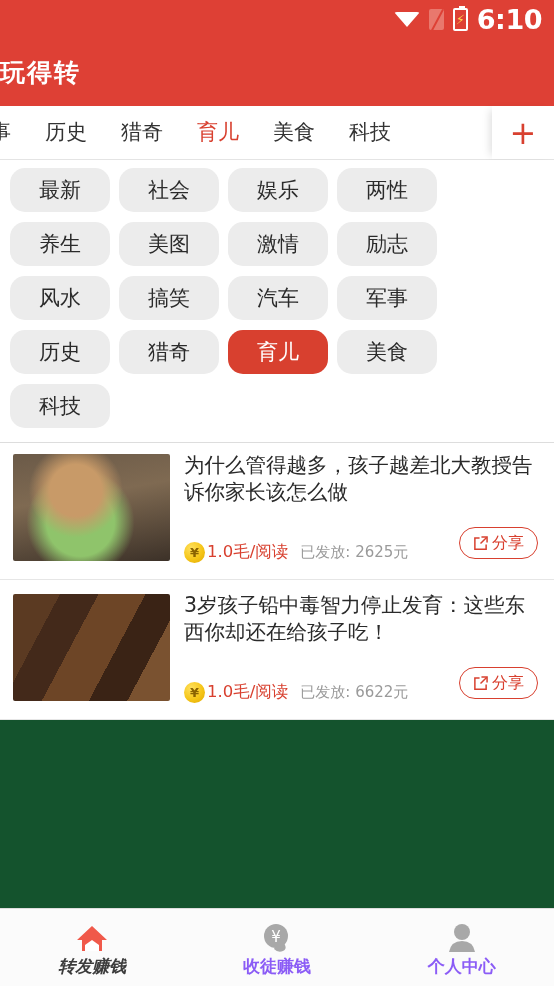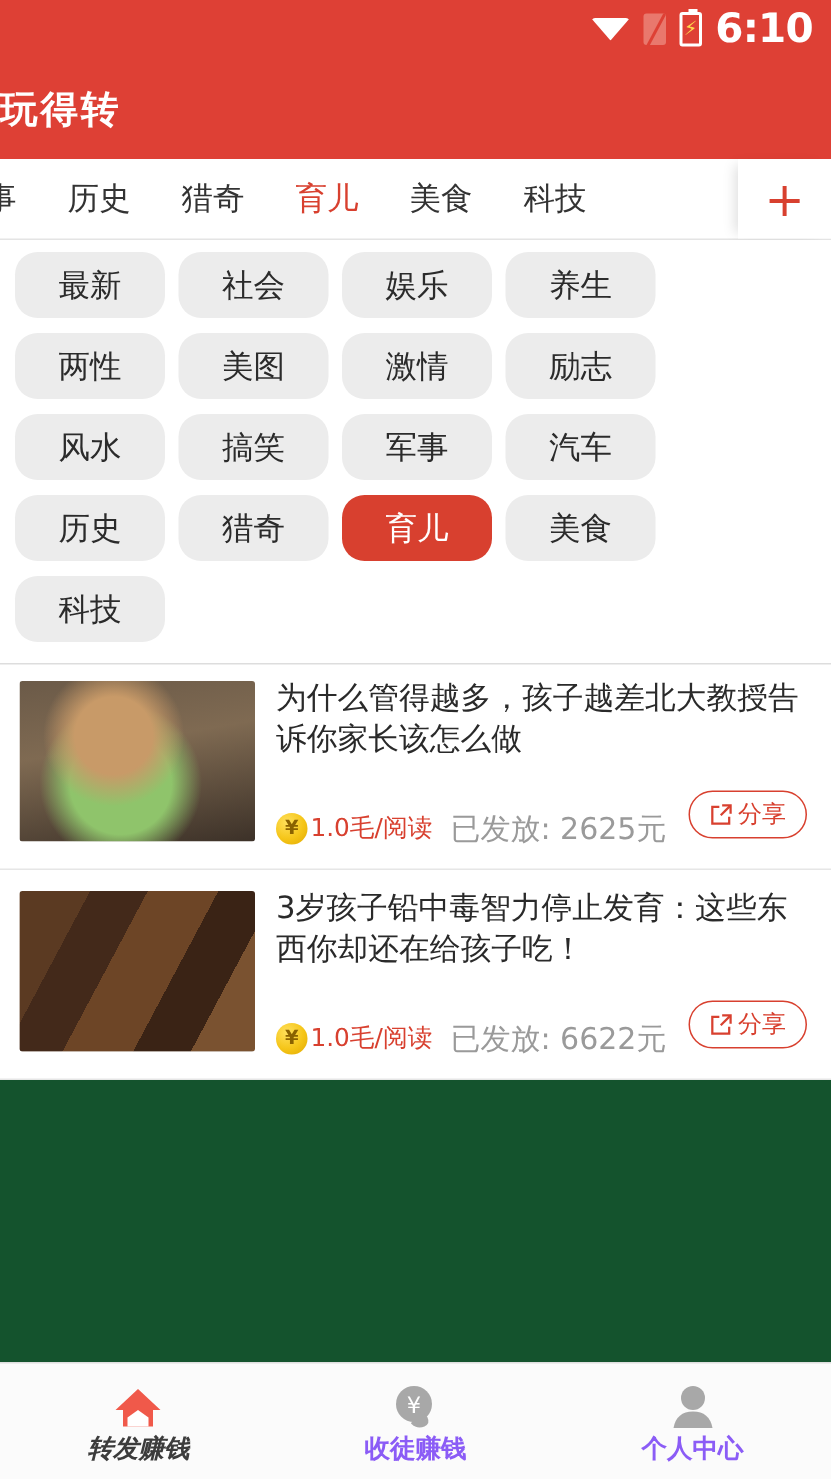--- a/index.html
+++ b/index.html
@@ -117,21 +117,21 @@
   }
   .art-meta { display: flex; align-items: center; height: 30px; }
   .coin {
     width: 21px; height: 21px; border-radius: 50%;
     background: radial-gradient(circle at 35% 30%, #ffe05c 0%, #f5c518 55%, #e0a800 100%);
     color: #8a6200; font-size: 13px; font-weight: bold;
     display: flex; align-items: center; justify-content: center;
     flex: 0 0 auto; margin-right: 2px;
   }
   .rate { font-size: 16.5px; color: #d8402f; margin-right: 12px; }
-  .issued { font-size: 20px; color: #9a9a9a; }
+  .issued { font-size: 15px; color: #9a9a9a; }
   .share-btn {
     position: absolute; right: 16px; bottom: 20px;
     height: 32px; padding: 0 13px; border: 1.5px solid #d8402f;
     border-radius: 16px; display: flex; align-items: center; gap: 4px;
     background: #ffffff;
   }
   .share-ico { width: 15px; height: 15px; position: relative; flex: 0 0 auto; }
   .share-ico svg { display: block; }
   .share-txt { font-size: 16px; color: #d8402f; line-height: 1; }
 
@@ -302,29 +302,29 @@
           </div>
         </div>
       </div>
   </div>
 
   <div class="catpanel">
     <div class="catgrid" id="cat-grid">
         <div class="chip">最新</div>
         <div class="chip">社会</div>
         <div class="chip">娱乐</div>
+        <div class="chip">两性</div>
         <div class="chip">养生</div>
-        <div class="chip">两性</div>
         <div class="chip">美图</div>
         <div class="chip">激情</div>
         <div class="chip">励志</div>
         <div class="chip">风水</div>
         <div class="chip">搞笑</div>
+        <div class="chip">汽车</div>
         <div class="chip">军事</div>
-        <div class="chip">汽车</div>
         <div class="chip">历史</div>
         <div class="chip">猎奇</div>
         <div class="chip active">育儿</div>
         <div class="chip">美食</div>
         <div class="chip">科技</div>
       </div>
   </div>
 
   <div class="bottomnav">
     <div class="navitem active">

